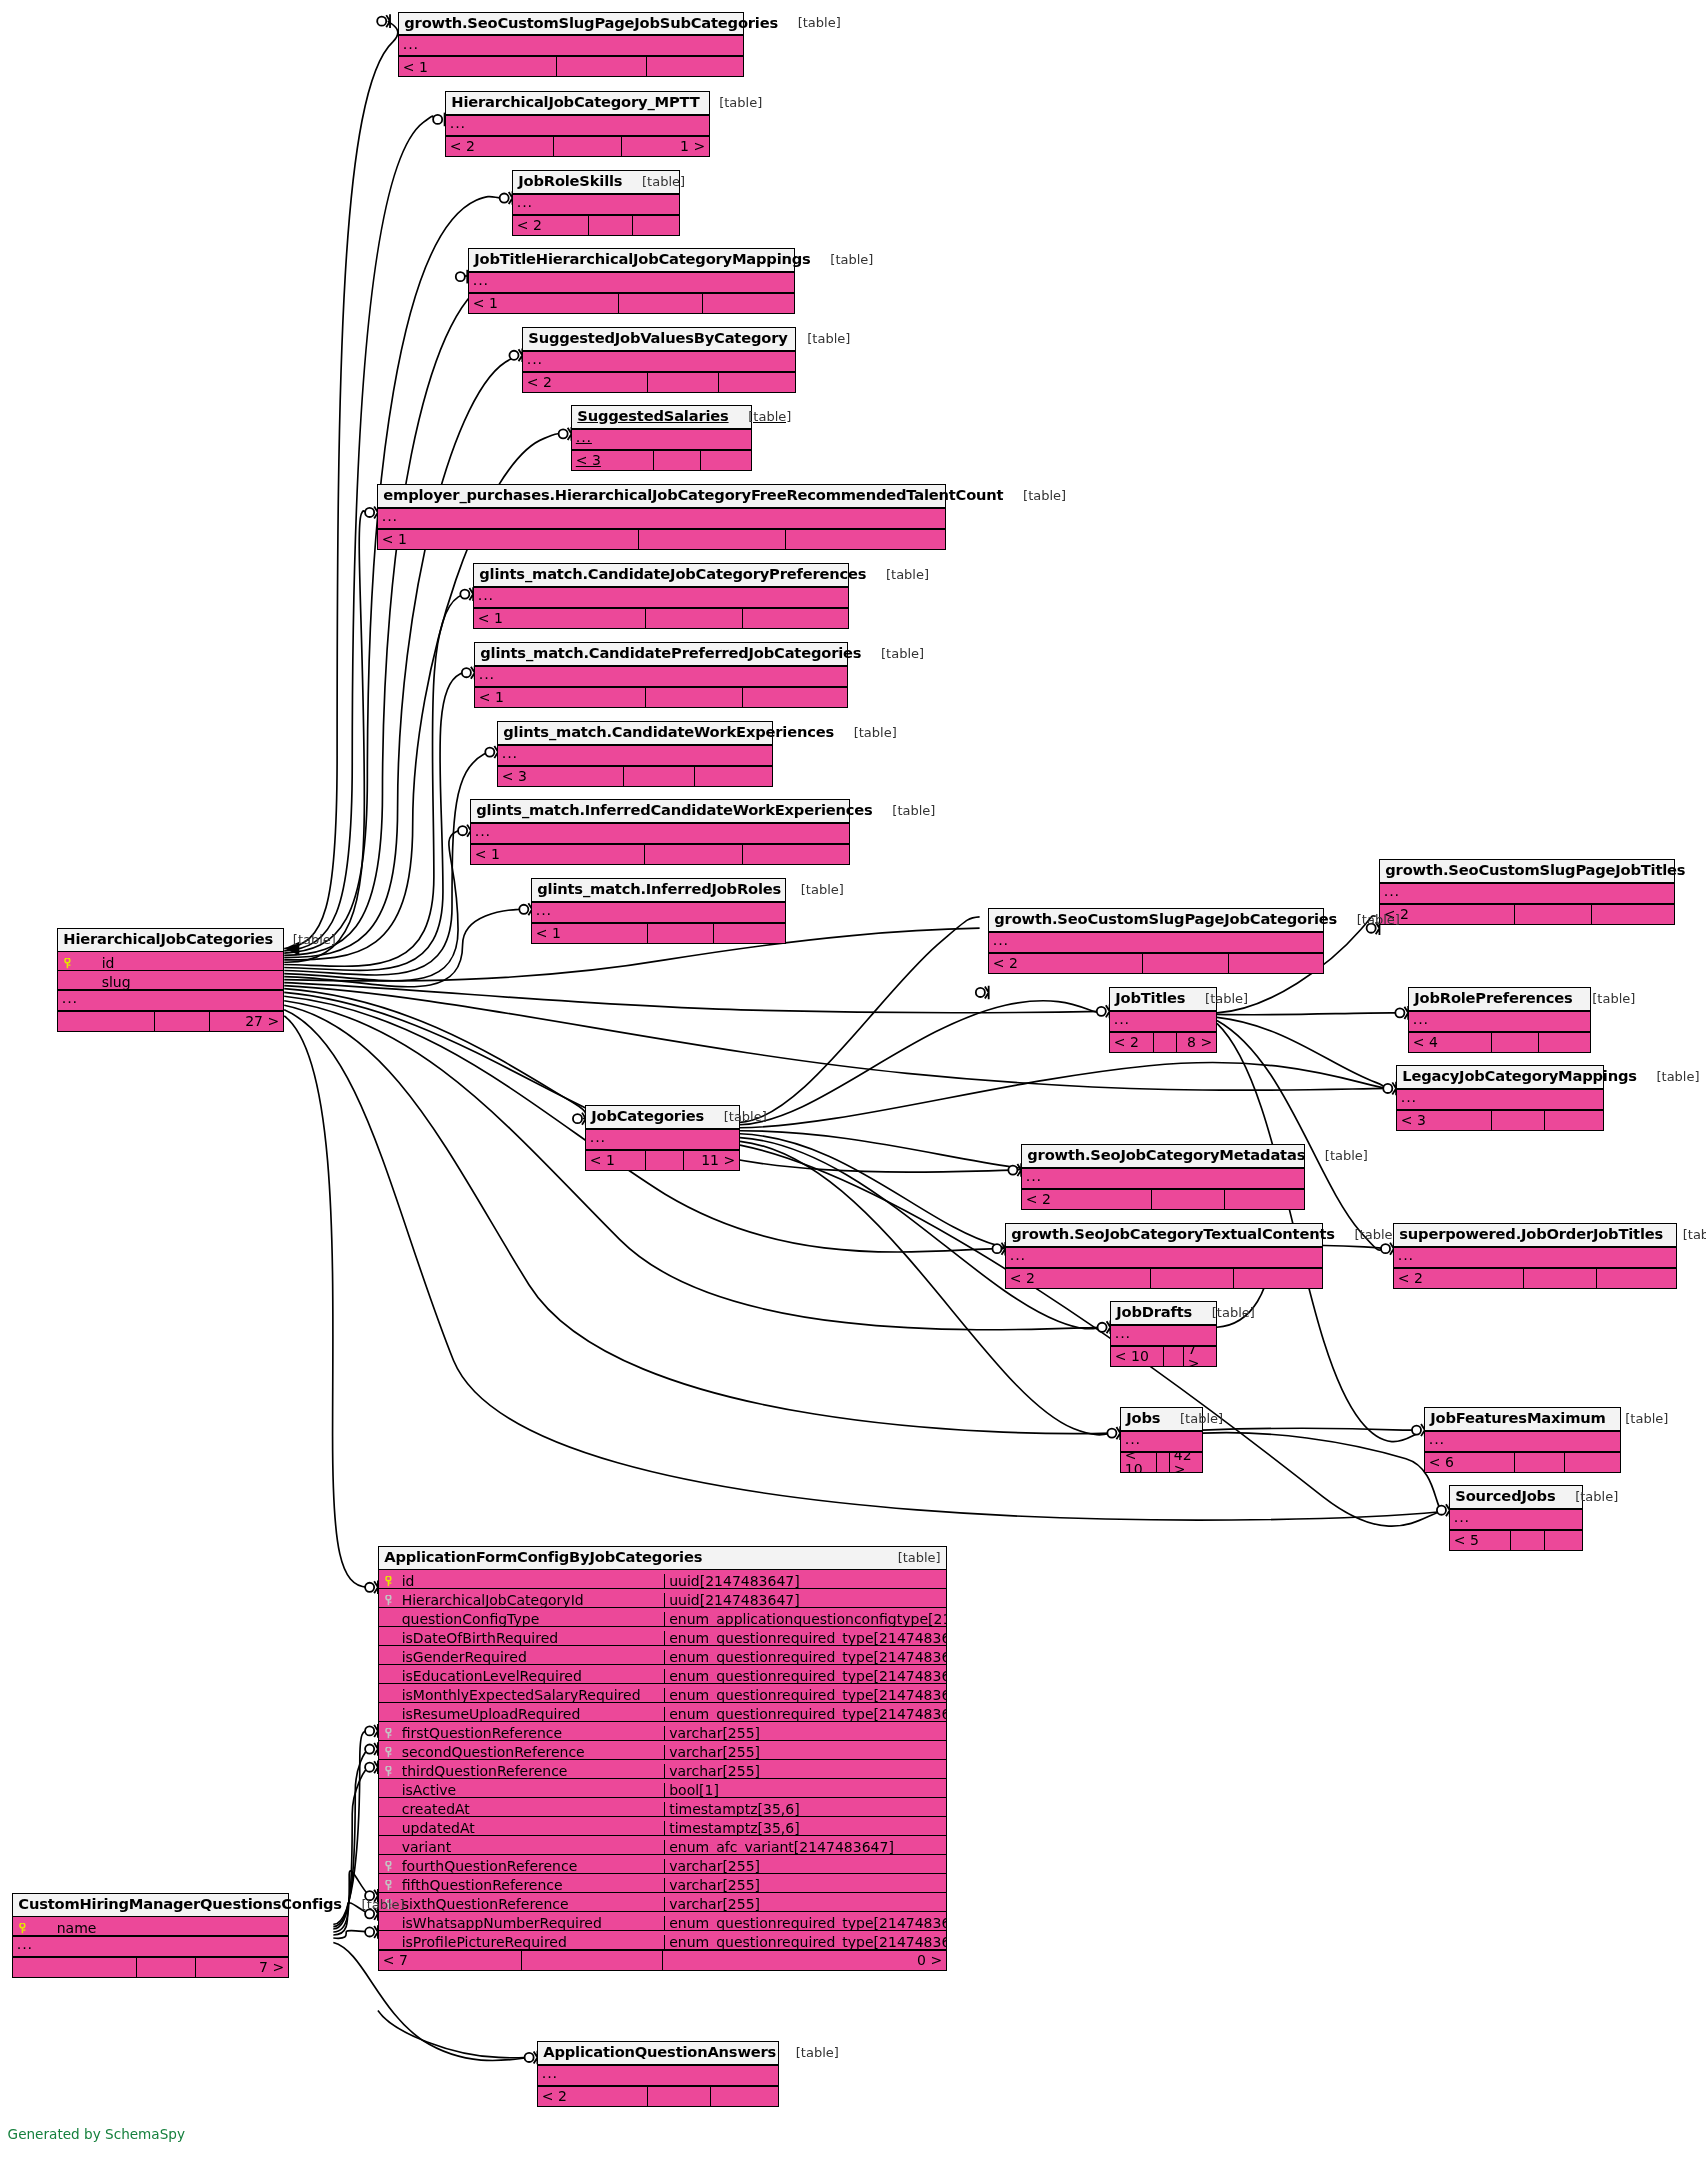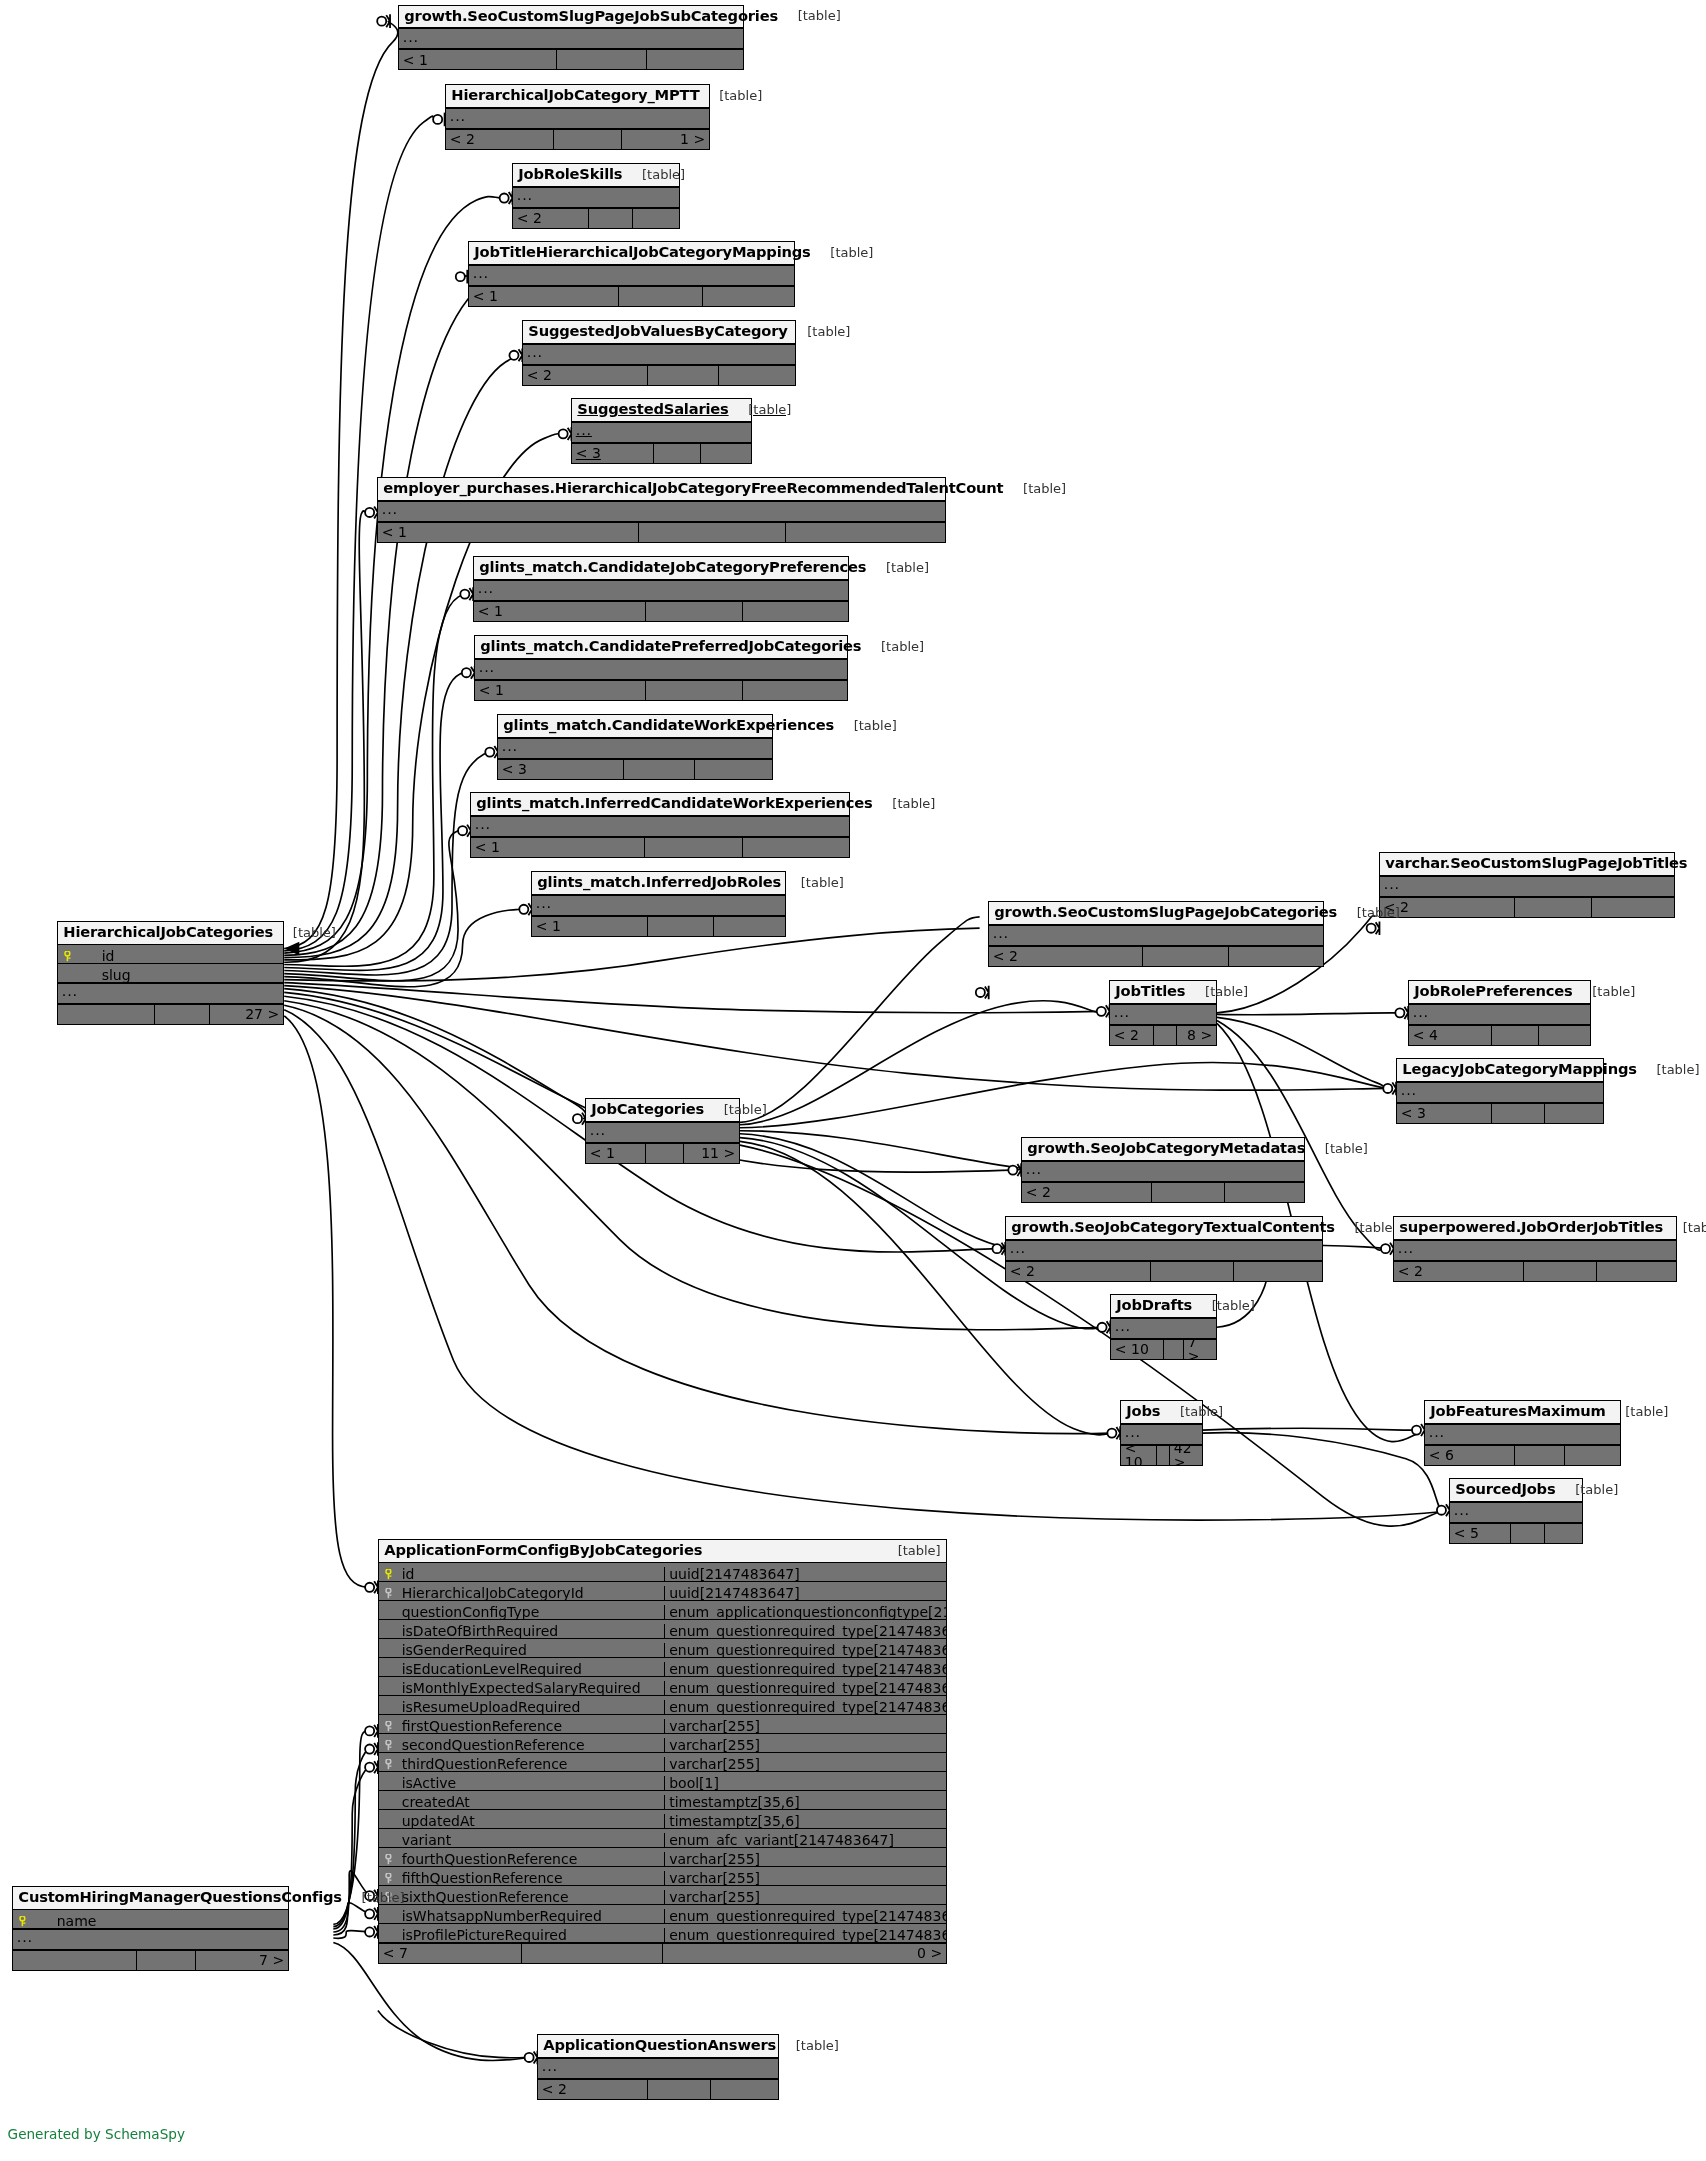--- a/index.html
+++ b/index.html
@@ -19,23 +19,24 @@
     position: absolute;
     left: 0; top: 0;
     width: 1706px; height: 2161px;
     pointer-events: none;
     z-index: 1;
   }
   .tbl {
     position: absolute;
     z-index: 3;
     border: 1.5px solid #000000;
-    background: #737373;
+    background: #ec4899;
     font-size: 14.4px;
     line-height: 1;
+    margin-top: 7px;
   }
   .tbl .hdr {
     background: #f3f3f3;
     border-bottom: 1.5px solid #000000;
     display: flex;
     align-items: center;
     justify-content: space-between;
     padding: 3px 5.3px 3.8px 5.3px;
     white-space: nowrap;
   }
@@ -601,21 +602,21 @@
           <span>...</span>
         </div>
         <div class="foot">
           <div class="fcell" style="flex:0 0 46%;">&lt; 1</div>
           <div class="fcell" style="flex:0 0 26%;"></div>
           <div class="fcell" style="flex:0 0 28.000000000000004%;"></div>
         </div>
       </div>
       <div class="tbl" style="left:1379px;top:852px;width:296px;">
         <div class="hdr">
-          <span class="tname">varchar.SeoCustomSlugPageJobTitles</span>
+          <span class="tname">growth.SeoCustomSlugPageJobTitles</span>
           <span class="ttype">[table]</span>
         </div>
         <div class="ellipsis">
           <span>...</span>
         </div>
         <div class="foot">
           <div class="fcell" style="flex:0 0 46%;">&lt; 2</div>
           <div class="fcell" style="flex:0 0 26%;"></div>
           <div class="fcell" style="flex:0 0 28.000000000000004%;"></div>
         </div>

